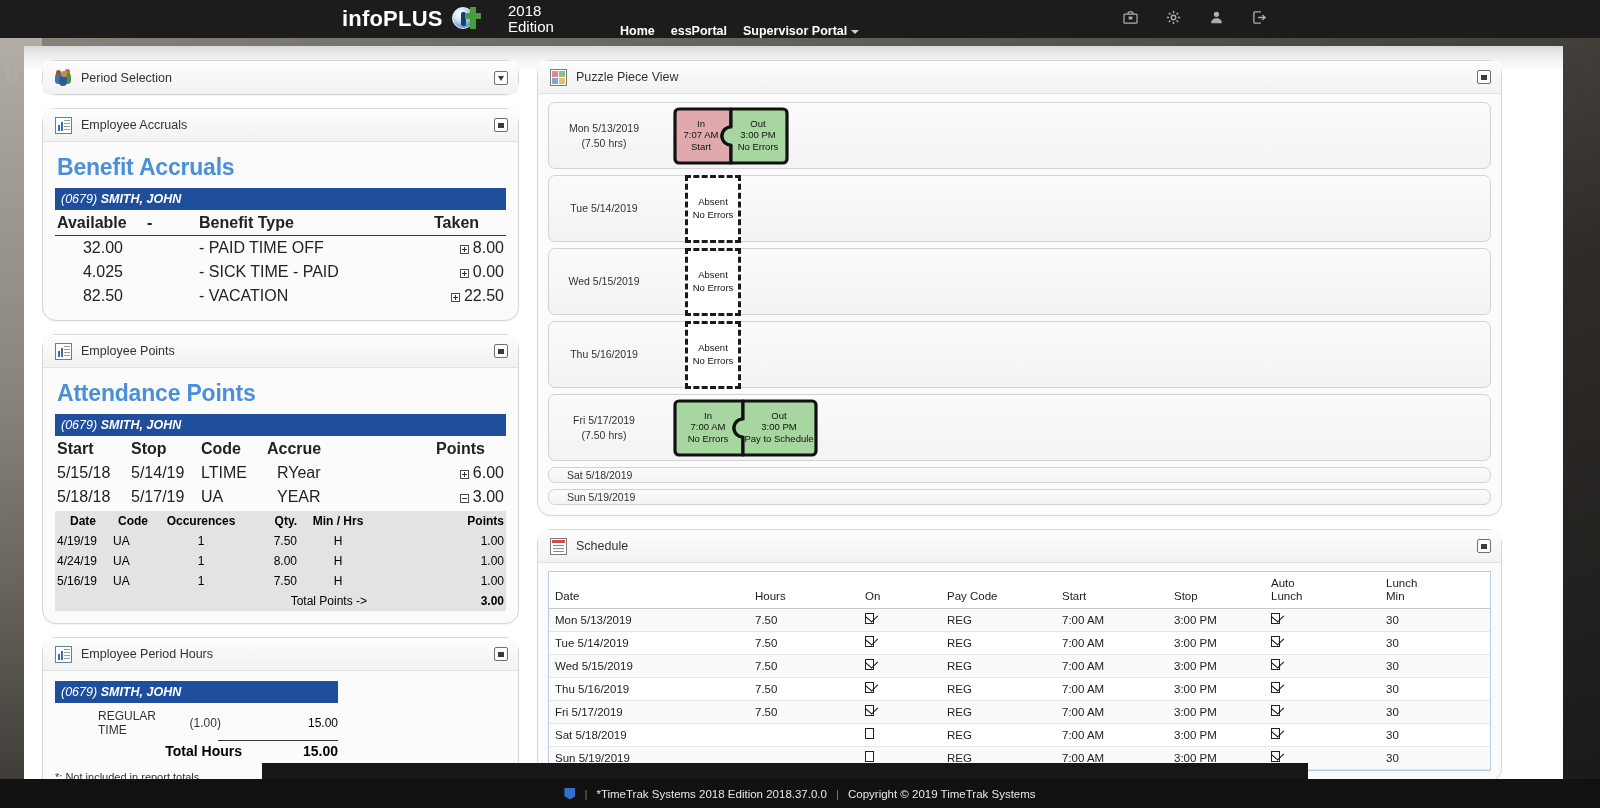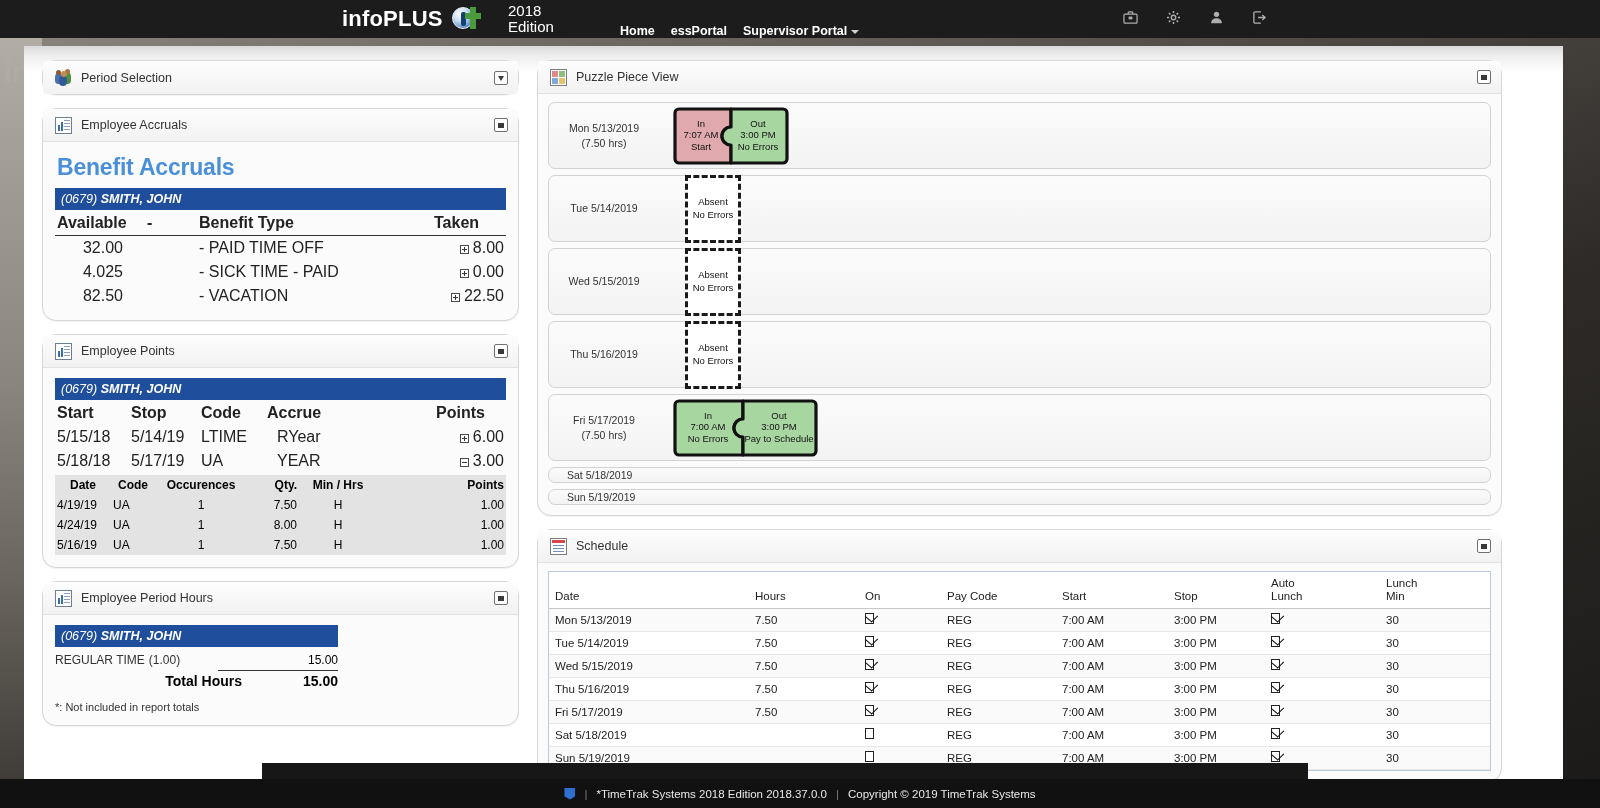--- a/index.html
+++ b/index.html
@@ -213,21 +213,21 @@
   }
   .plus-box::after {
     content: ""; position: absolute; left: 3px; top: 1px; width: 1px; height: 5px; background: #333;
   }
 
   .sub-table { background: #e3e3e3; margin-top: 2px; }
   .sub-table table { width: 100%; border-collapse: collapse; font-size: 12px; }
   .sub-table th { font-weight: bold; padding: 3px 2px; white-space: nowrap; }
   .sub-table td { padding: 3px 2px; white-space: nowrap; }
 
-  .hours-row { font-size: 12px; display: flex; align-items: flex-start; }
+  .hours-row { font-size: 12px; display: flex; align-items: center; margin-left: 43px; }
   .hours-label { color: #333; }
   .hours-val { margin-left: auto; text-align: right; width: 120px; }
   .hours-total { font-weight: bold; font-size: 14px; }
   .rule-line { border-top: 1.2px solid #333; margin: 3px 0 2px 0; width: 120px; margin-left: auto; }
   .foot-note { font-size: 11px; color: #333; margin-top: 12px; }
 
   
   .ppv-body { padding: 8px 10px 10px 10px; }
   .day-row {
     border: 1px solid #d2d2d2; border-radius: 7px;
@@ -448,20 +448,21 @@
       </div>
 
       <div class="panel">
         <div class="panel-head">
           <span class="hicon ic-chart"></span>
           <span class="panel-title">Employee Points</span>
           <span class="spacer"></span>
           <span class="toggle-btn collapse"></span>
         </div>
         <div class="panel-body">
+          <div class="rpt-title">Attendance Points</div>
           <div class="emp-bar">
             <span class="empid">(0679)</span>
             <span class="empname">SMITH, JOHN</span>
           </div>
           <table class="rpt">
             <thead>
               <tr>
                 <th style="width:74px">Start</th>
                 <th style="width:70px">Stop</th>
                 <th style="width:66px">Code</th>
@@ -517,20 +518,24 @@
                   <td class="ta-r">1.00</td>
                 </tr>
                 <tr>
                   <td>5/16/19</td>
                   <td>UA</td>
                   <td class="ta-c">1</td>
                   <td class="ta-r">7.50</td>
                   <td class="ta-c">H</td>
                   <td class="ta-r">1.00</td>
                 </tr>
+                <tr>
+                  <td colspan="5" style="text-align:right; padding-right:10px">Total Points -&gt;</td>
+                  <td class="ta-r" style="font-weight:bold">3.00</td>
+                </tr>
               </tbody>
             </table>
           </div>
         </div>
       </div>
 
       <div class="panel">
         <div class="panel-head">
           <span class="hicon ic-chart"></span>
           <span class="panel-title">Employee Period Hours</span>

